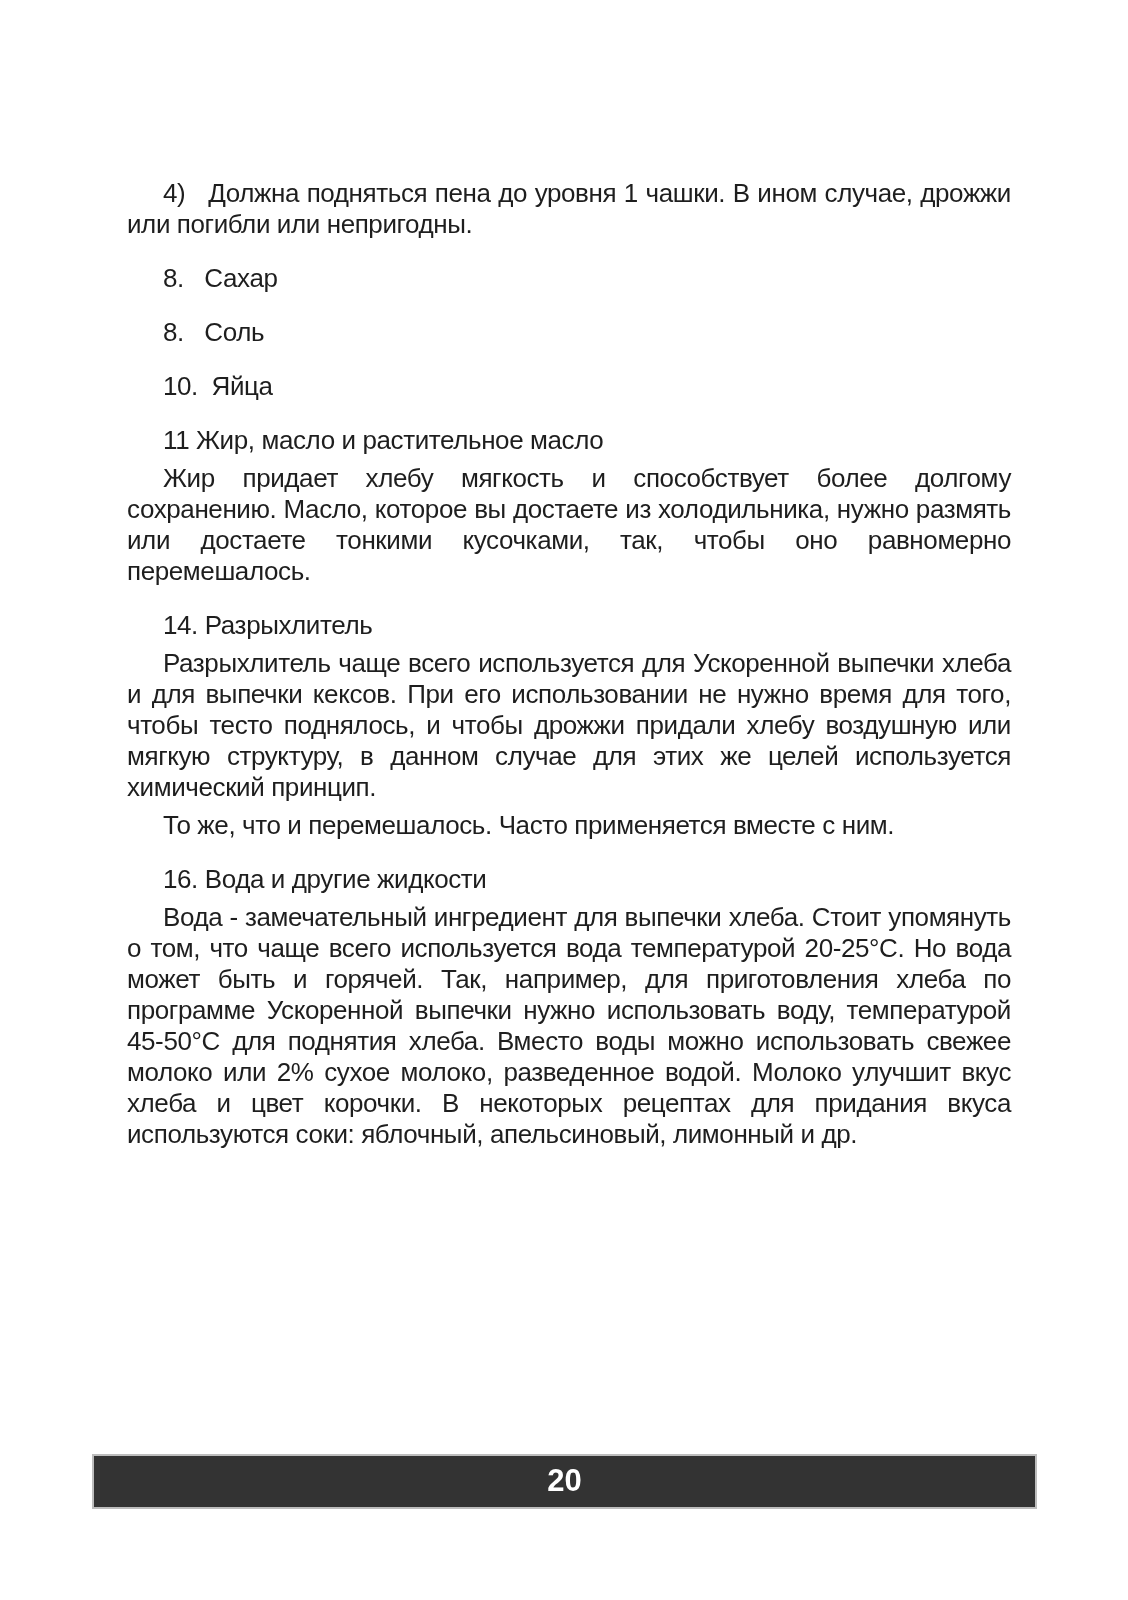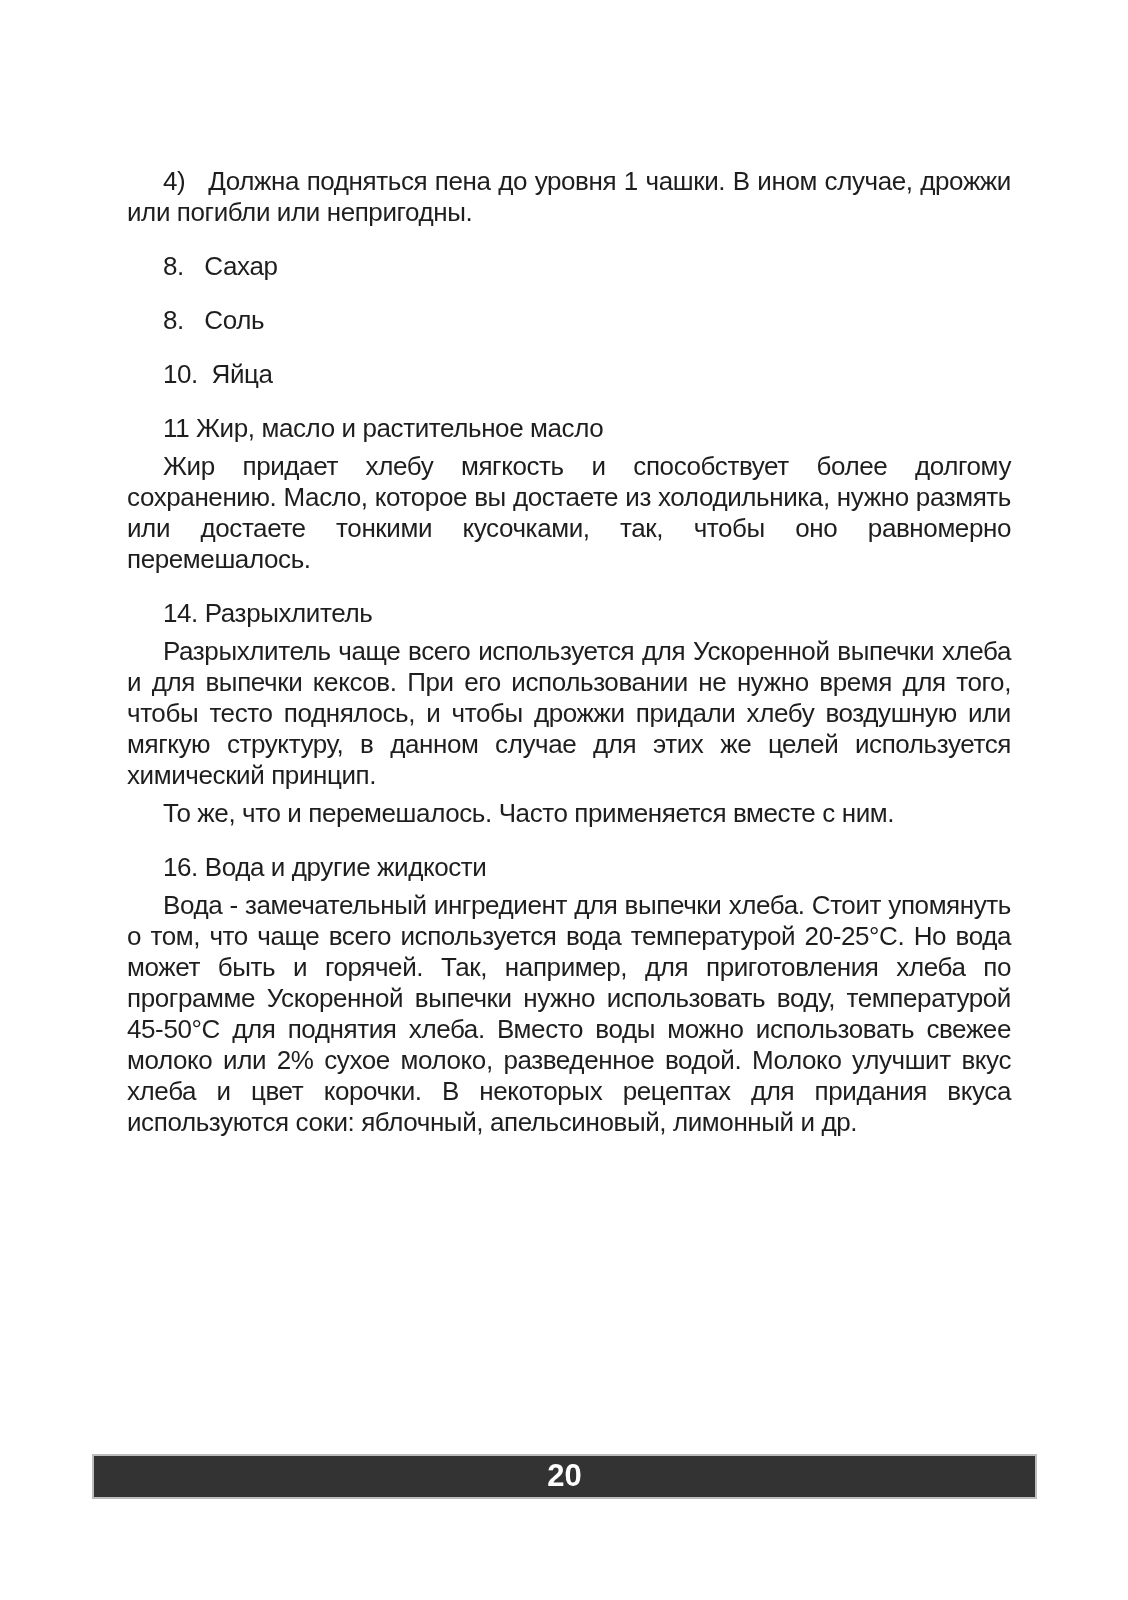--- a/index.html
+++ b/index.html
@@ -25,34 +25,34 @@
     line-height: 31px;
     letter-spacing: -0.4px;
   }
   .para {
     margin: 7px 0 0 0;
     text-align: justify;
     text-indent: 36px;
     white-space: pre-wrap;
   }
   .para:first-child {
-    margin-top: 0;
+    margin-top: 12px;
   }
   .heading {
     margin: 23px 0 0 0;
     text-align: left;
     text-indent: 36px;
     white-space: pre-wrap;
   }
   .footer-bar {
     position: absolute;
     left: 92px;
     top: 1454px;
     width: 945px;
-    height: 45px;
+    height: 55px;
     box-sizing: border-box;
     background: var(--footer-bg, #333333);
     border: 2px solid var(--footer-border, #bdbdbd);
     display: flex;
     align-items: center;
     justify-content: center;
   }
   .page-number {
     color: var(--footer-text, #ffffff);
     font-size: 31px;

